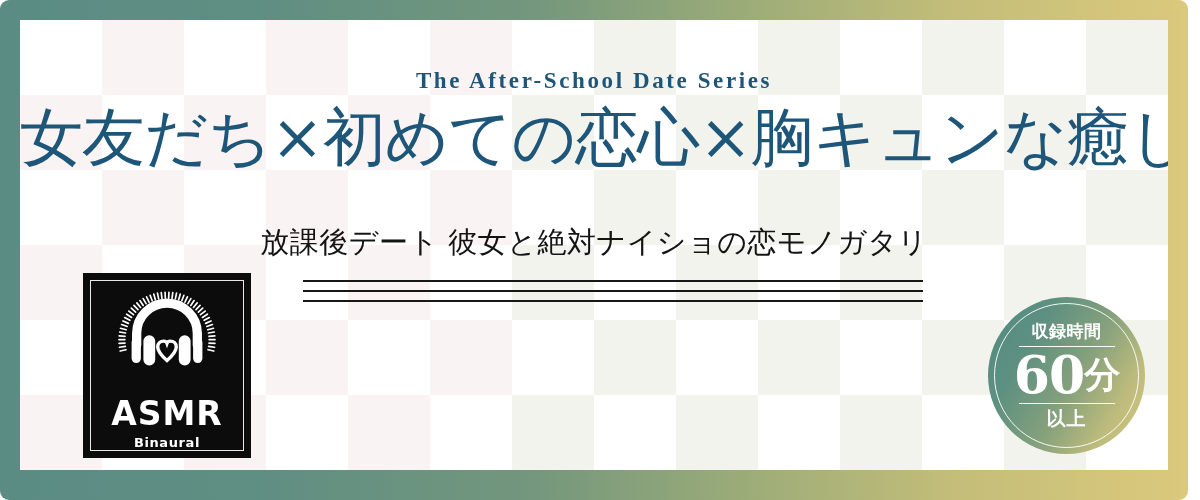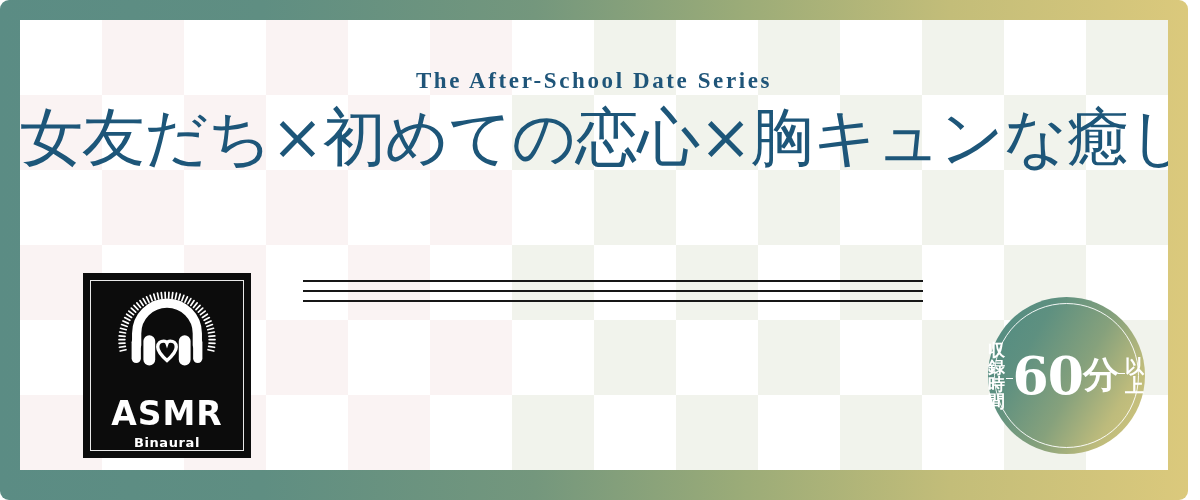--- a/index.html
+++ b/index.html
@@ -176,21 +176,21 @@
   .duration {
     position: absolute;
     left: 968px;
     top: 277px;
     width: 157px;
     height: 157px;
     border-radius: 50%;
     background: linear-gradient(120deg, #4f8b83 0%, #5e9080 28%, #86a17c 55%, #bdbb7c 78%, #d6c87e 100%);
     box-sizing: border-box;
     display: flex;
-    flex-direction: row;
+    flex-direction: column;
     align-items: center;
     justify-content: center;
     color: #ffffff;
   }
   .duration::before {
     content: "";
     position: absolute;
     inset: 6px;
     border-radius: 50%;
     border: 1.6px solid rgba(255,255,255,0.92);
@@ -328,20 +328,21 @@
         <i style="background: rgb(241, 243, 236);"></i>
         <i style="background: rgb(255, 255, 255);"></i>
       </div>
 
     <div class="content">
 
       <div class="eyebrow">The After-School Date Series</div>
 
       <div class="headline">女友だち×初めての恋心×胸キュンな癒し</div>
 
+      <div class="subhead">放課後デート 彼女と絶対ナイショの恋モノガタリ</div>
 
       <div class="feature">
         <div class="rule-top"></div>
         <div class="rule-bottom"></div>
       </div>
 
 
       <div class="asmr">
         <div class="asmr-inner">
           <svg class="asmr-mark" viewBox="0 0 120 108">

